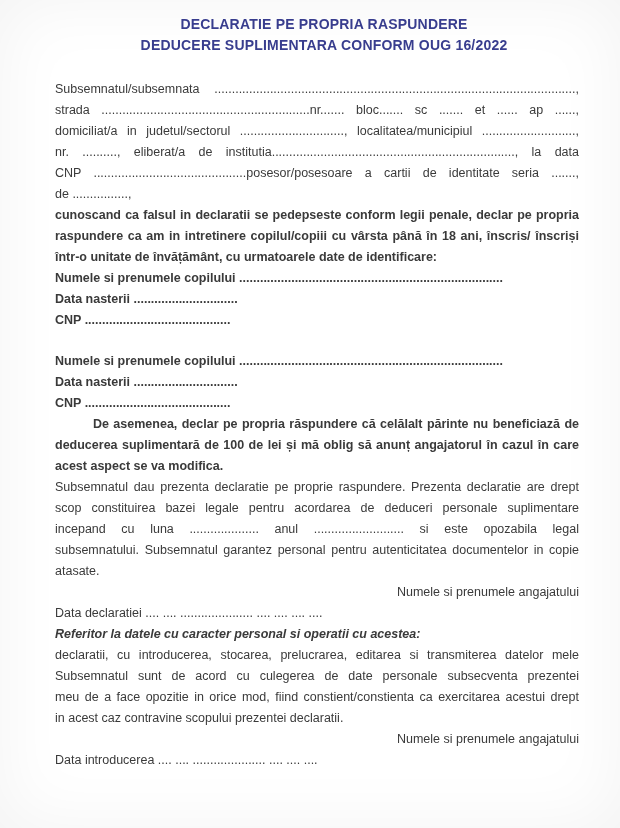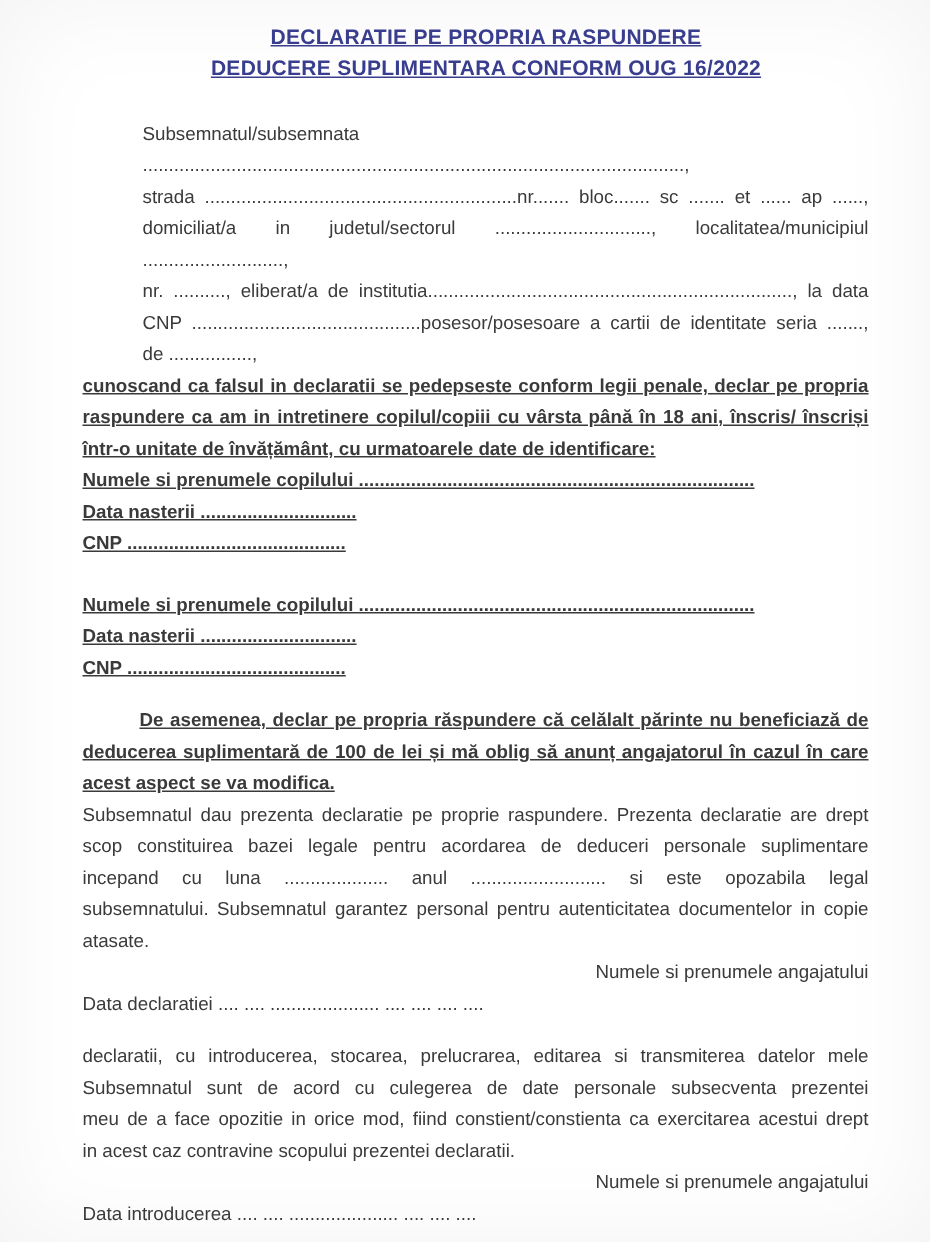--- a/index.html
+++ b/index.html
@@ -23,30 +23,29 @@
     padding: 14px 41px 0 55px;
   }
   .title {
     text-align: center;
     font-weight: 700;
     font-size: 14px;
     line-height: 21px;
     letter-spacing: 0.2px;
     color: var(--color-title);
     margin: 0 -14px 0 0; 
-    text-decoration: underline;
   }
   .sec { text-align: left; }
-  .identity { margin-top: 23px; margin-left: 40px; }
+  .identity { margin-top: 23px; }
   .ln { min-height: 21px; }
   .j { text-align: justify; text-align-last: justify; }
-  .bold { font-weight: 700; text-decoration: underline; }
+  .bold { font-weight: 700; }
   .indent { text-indent: 38px; }
   .gap-lg { margin-top: 20px; }
-  .gap-md { margin-top: 14px; }
+  .gap-md { margin-top: 0; }
   .sig-name { padding-left: 285px; text-align: right; }
   .gdpr-heading { font-weight: 700; font-style: italic; }
 </style>
 </head>
 <body>
 
 <div class="page">
 
   <div class="title">
     <div>DECLARATIE PE PROPRIA RASPUNDERE</div>
@@ -93,20 +92,21 @@
     <div class="ln j">subsemnatului. Subsemnatul garantez personal pentru autenticitatea documentelor in copie</div>
     <div class="ln">atasate.</div>
   </div>
 
   <div class="sec">
     <div class="ln sig-name">Numele si prenumele angajatului</div>
     <div class="ln">Data declaratiei .... .... .....................  .... .... .... ....</div>
   </div>
 
   <div class="sec gap-md">
+    <div class="ln gdpr-heading">Referitor la datele cu caracter personal si operatii cu acestea:</div>
     <div class="ln j">declaratii, cu introducerea, stocarea, prelucrarea, editarea si transmiterea datelor mele</div>
     <div class="ln j">Subsemnatul sunt de acord cu culegerea de date personale subsecventa prezentei</div>
     <div class="ln j">meu de a face opozitie in orice mod, fiind constient/constienta ca exercitarea acestui drept</div>
     <div class="ln">in acest caz contravine scopului prezentei declaratii.</div>
   </div>
 
   <div class="sec">
     <div class="ln sig-name">Numele si prenumele angajatului</div>
     <div class="ln">Data introducerea .... .... .....................  .... .... ....</div>
   </div>

